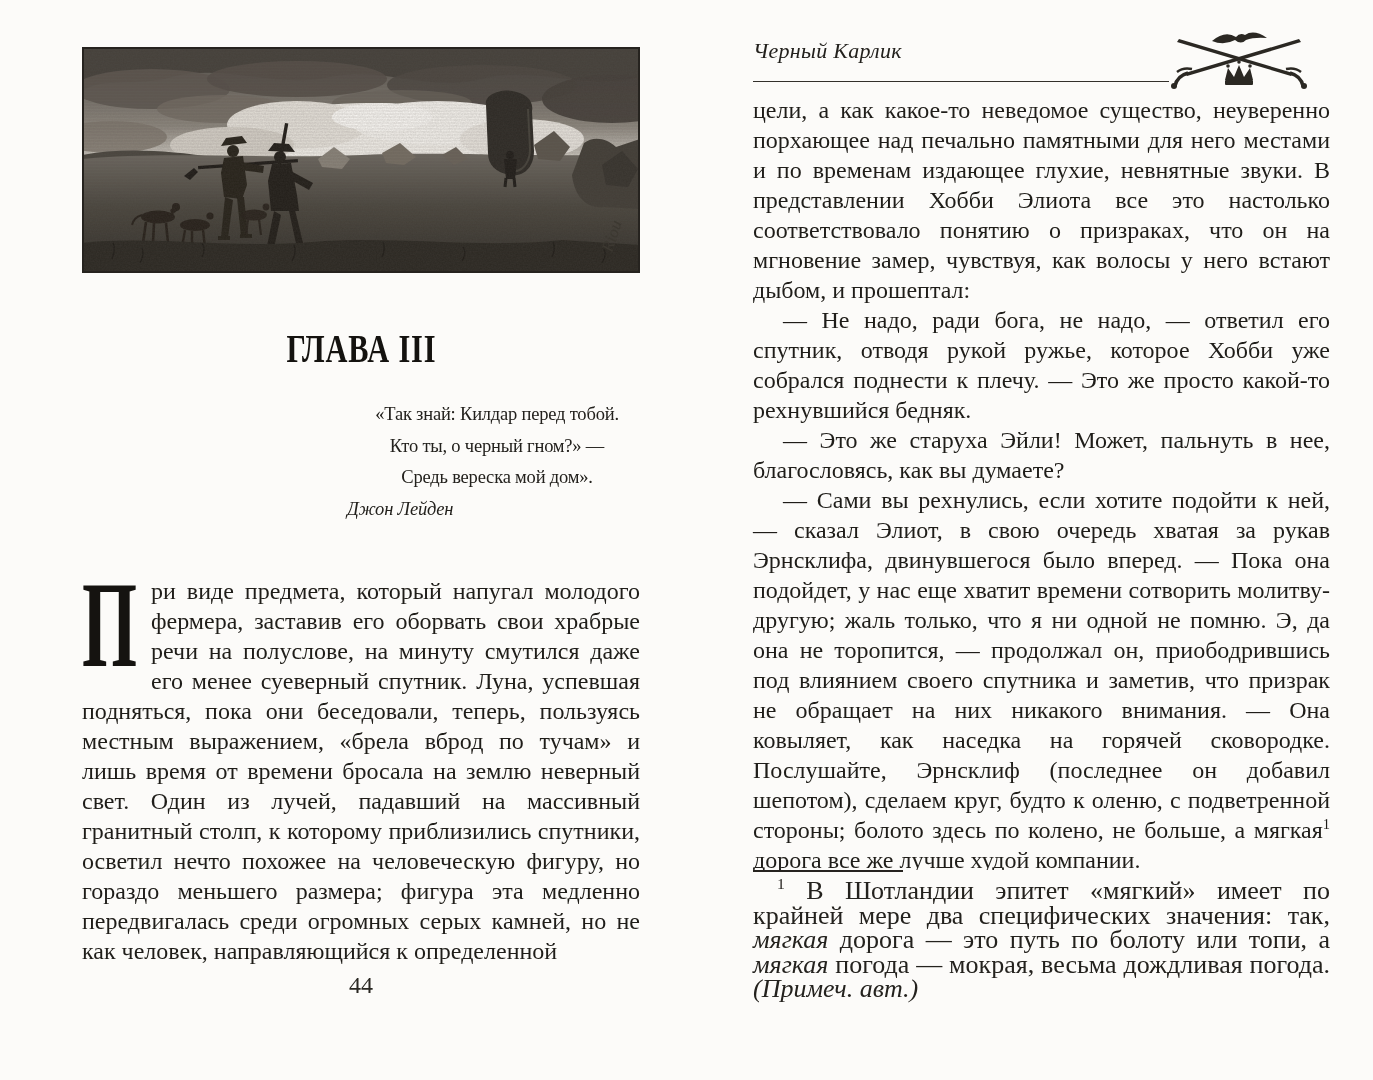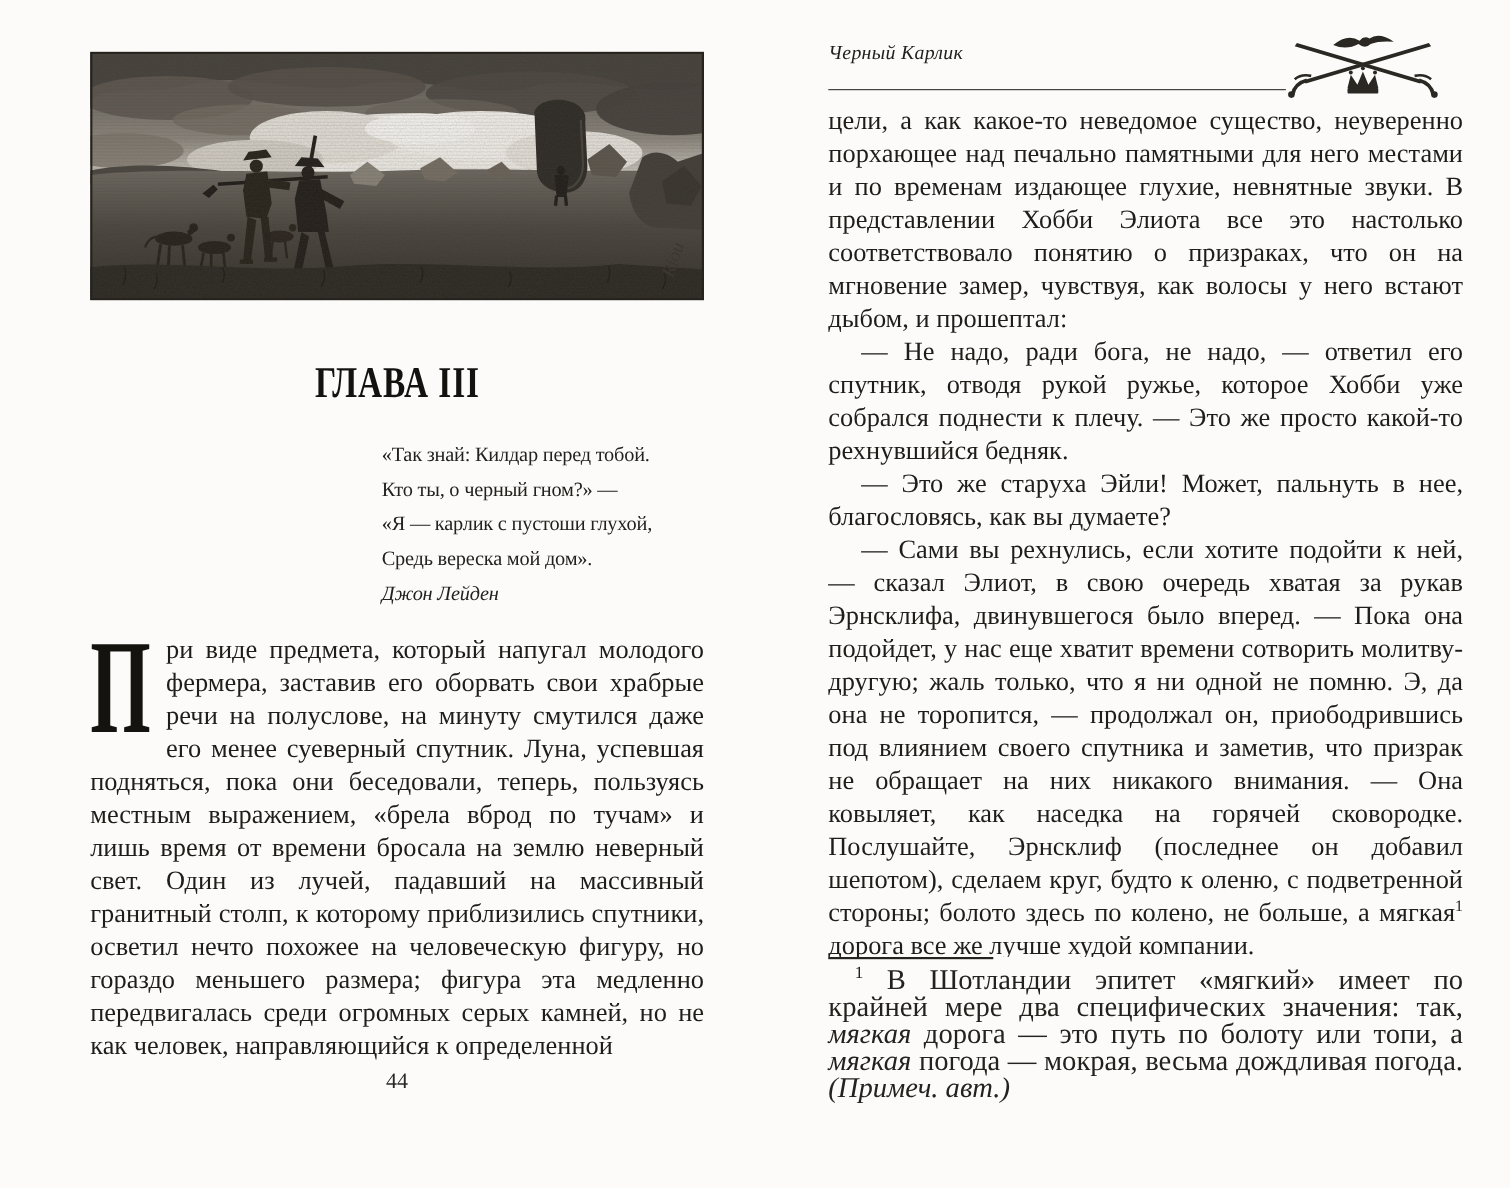--- a/index.html
+++ b/index.html
@@ -23,45 +23,45 @@
     position:absolute;top:329px;left:0;width:558px;
     text-align:center;font-weight:bold;font-size:37px;line-height:40px;
     color:#14120f;letter-spacing:1px;
   }
   .chapter-heading span{display:inline-block;transform:scale(.82,1.08);transform-origin:center;}
 
   .epigraph{
     position:absolute;top:399px;left:265px;width:300px;
     font-size:18.5px;line-height:31.5px;letter-spacing:-.2px;color:#23211d;
   }
-  .epigraph .ep-line{white-space:nowrap;}
+  .epigraph .ep-line{white-space:nowrap;text-align:center;}
   .epigraph .ep-author{font-style:italic;text-align:left;padding-right:6px;font-family:Liberation Serif, serif;}
 
   .body-text{
     font-size:24px;line-height:30px;text-align:justify;color:#1f1d19;
   }
   .left-body{position:absolute;top:576px;left:0;width:558px;}
   .dropcap{
     float:left;width:60px;height:90px;margin:3px 9px 0 0;overflow:visible;
   }
   .dropcap span{
     display:block;font-weight:bold;font-size:122px;line-height:92px;
     transform:scale(.58,1);transform-origin:0 0;color:#151310;
   }
 
   .page-number{
     position:absolute;left:0;width:100%;text-align:center;
-    font-size:20px;color:#2a2823;
+    font-size:24px;color:#2a2823;
   }
   .pn-left{top:972px;}
   .pn-right{top:978px;}
 
   
   .running-header{position:absolute;top:38px;left:0;width:577px;height:50px;}
-  .running-title{font-style:italic;font-size:18px;color:#23211d;letter-spacing:.3px;}
+  .running-title{font-style:italic;font-size:22px;color:#23211d;letter-spacing:.3px;}
   .header-rule{position:absolute;top:81px;left:0;width:416px;border-top:1.6px solid #33302b;}
   .emblem{position:absolute;top:28px;right:16px;width:150px;height:62px;}
   .emblem svg{display:block;width:150px;height:62px;}
 
   .right-body{position:absolute;top:95px;left:0;width:577px;}
   .right-body p{margin:0;}
   .right-body p.indent{text-indent:30px;}
   sup.note-ref{font-size:60%;vertical-align:super;line-height:0;}
 
   .footnote{
@@ -213,21 +213,20 @@
       </svg>
     </div>
 
     <div class="chapter-heading">
       <span>ГЛАВА III</span>
     </div>
 
     <div class="epigraph">
       <div class="ep-line">«Так знай: Килдар перед тобой.</div>
       <div class="ep-line">Кто ты, о черный гном?» —</div>
-      <div class="ep-line">«Я — карлик с пустоши глухой,</div>
       <div class="ep-line">Средь вереска мой дом».</div>
       <div class="ep-author">Джон Лейден</div>
     </div>
 
     <div class="left-body body-text">
       <div class="dropcap">
         <span>П</span>
       </div>
       <span>ри виде предмета, который напугал молодого фермера, заставив его оборвать свои храбрые речи на полуслове, на минуту смутился даже его менее суеверный спутник. Луна, успевшая подняться, пока они беседовали, теперь, пользуясь местным выражением, «брела вброд по тучам» и лишь время от времени бросала на землю неверный свет. Один из лучей, падавший на массивный гранитный столп, к которому приблизились спутники, осветил нечто похожее на человеческую фигуру, но гораздо меньшего размера; фигура эта медленно передвигалась среди огромных серых камней, но не как человек, направляющийся к определенной</span>
     </div>

